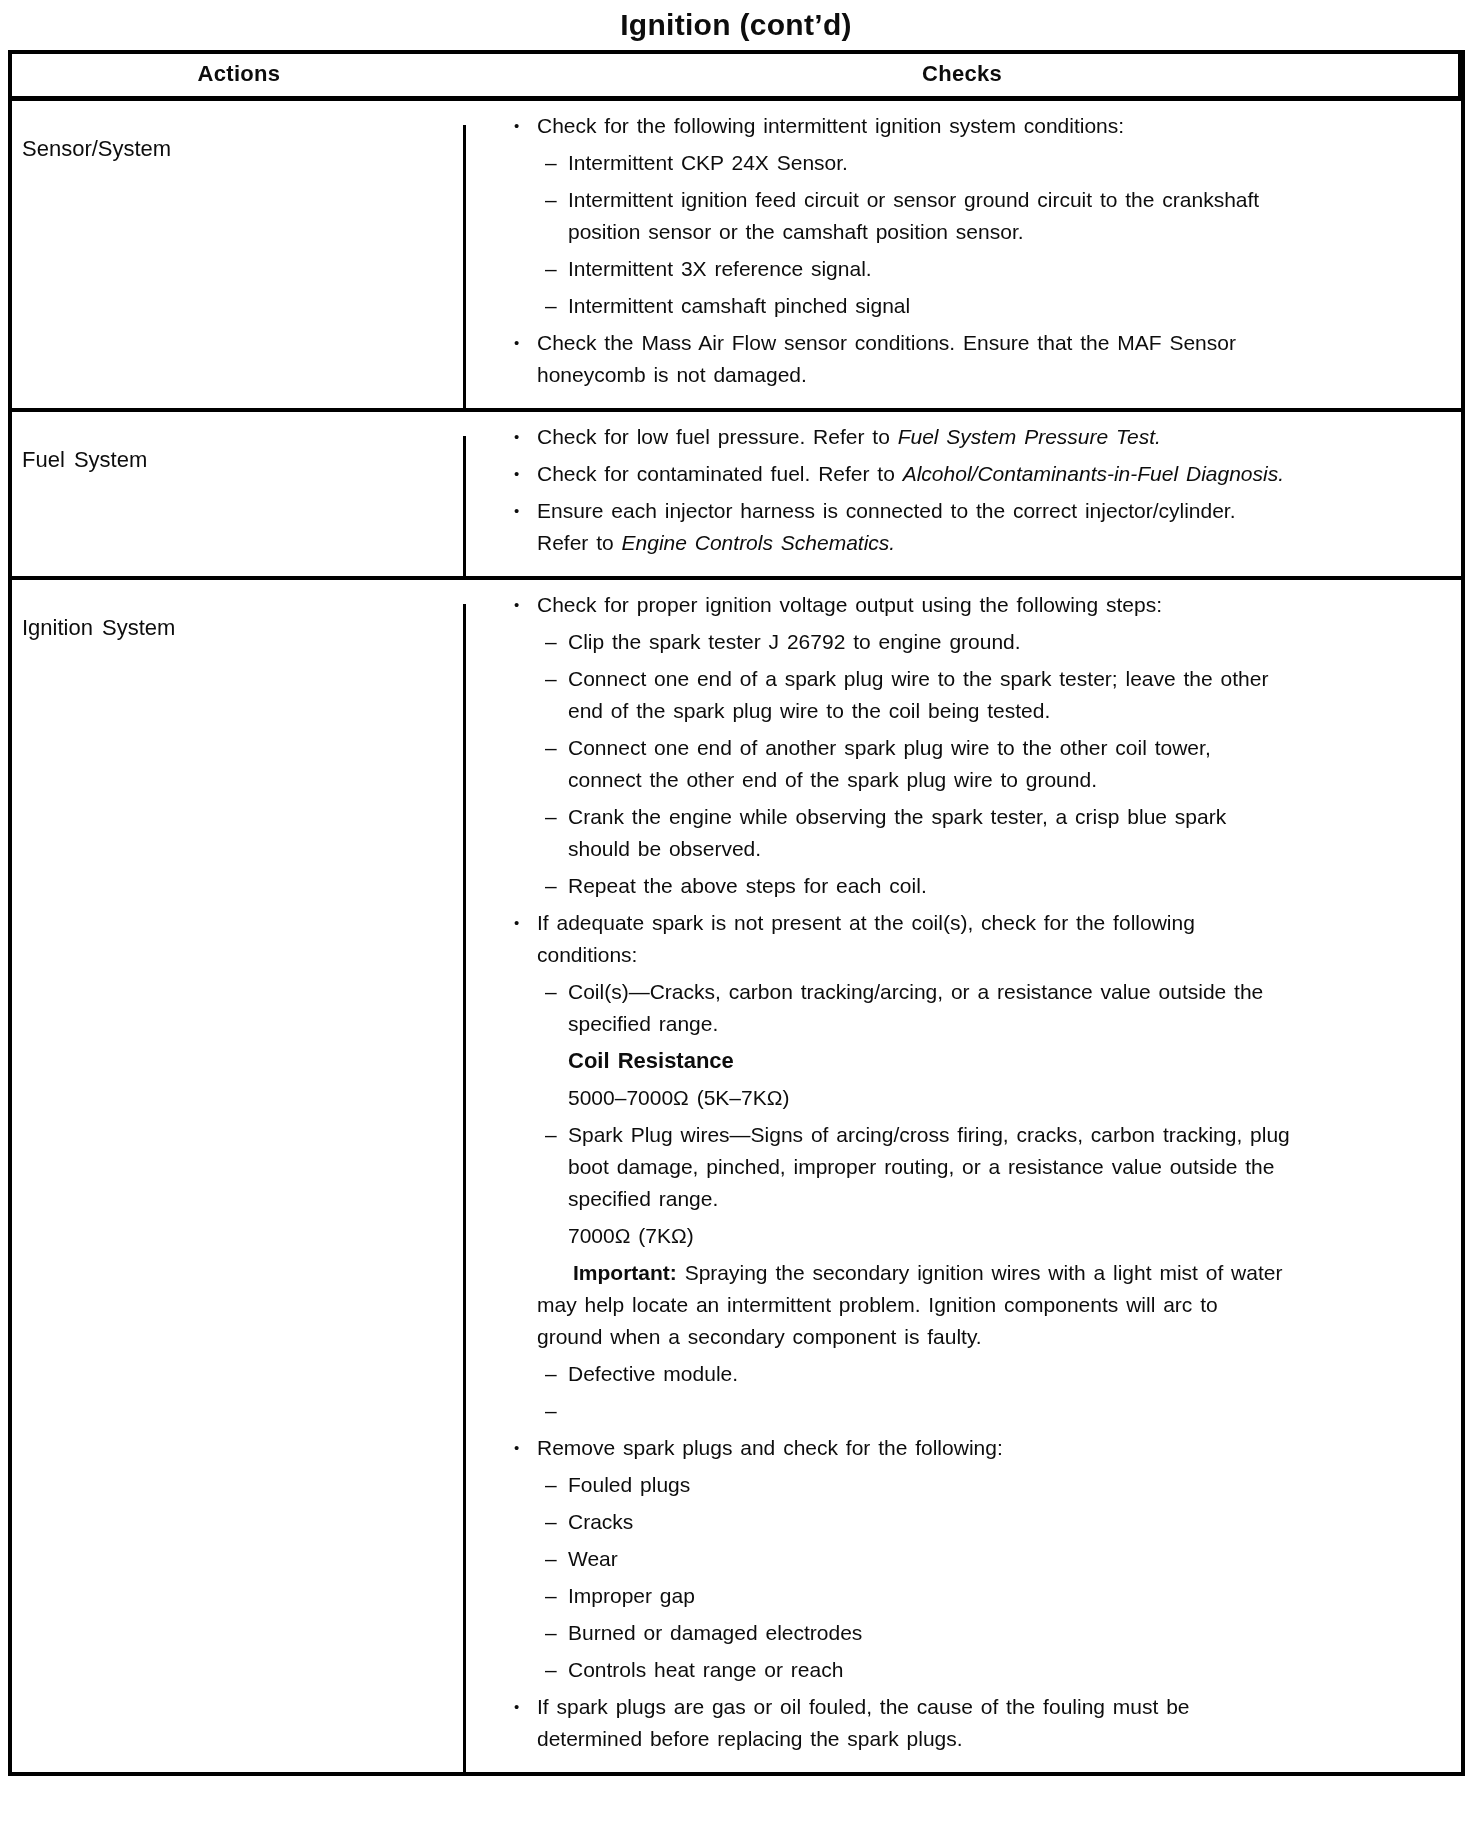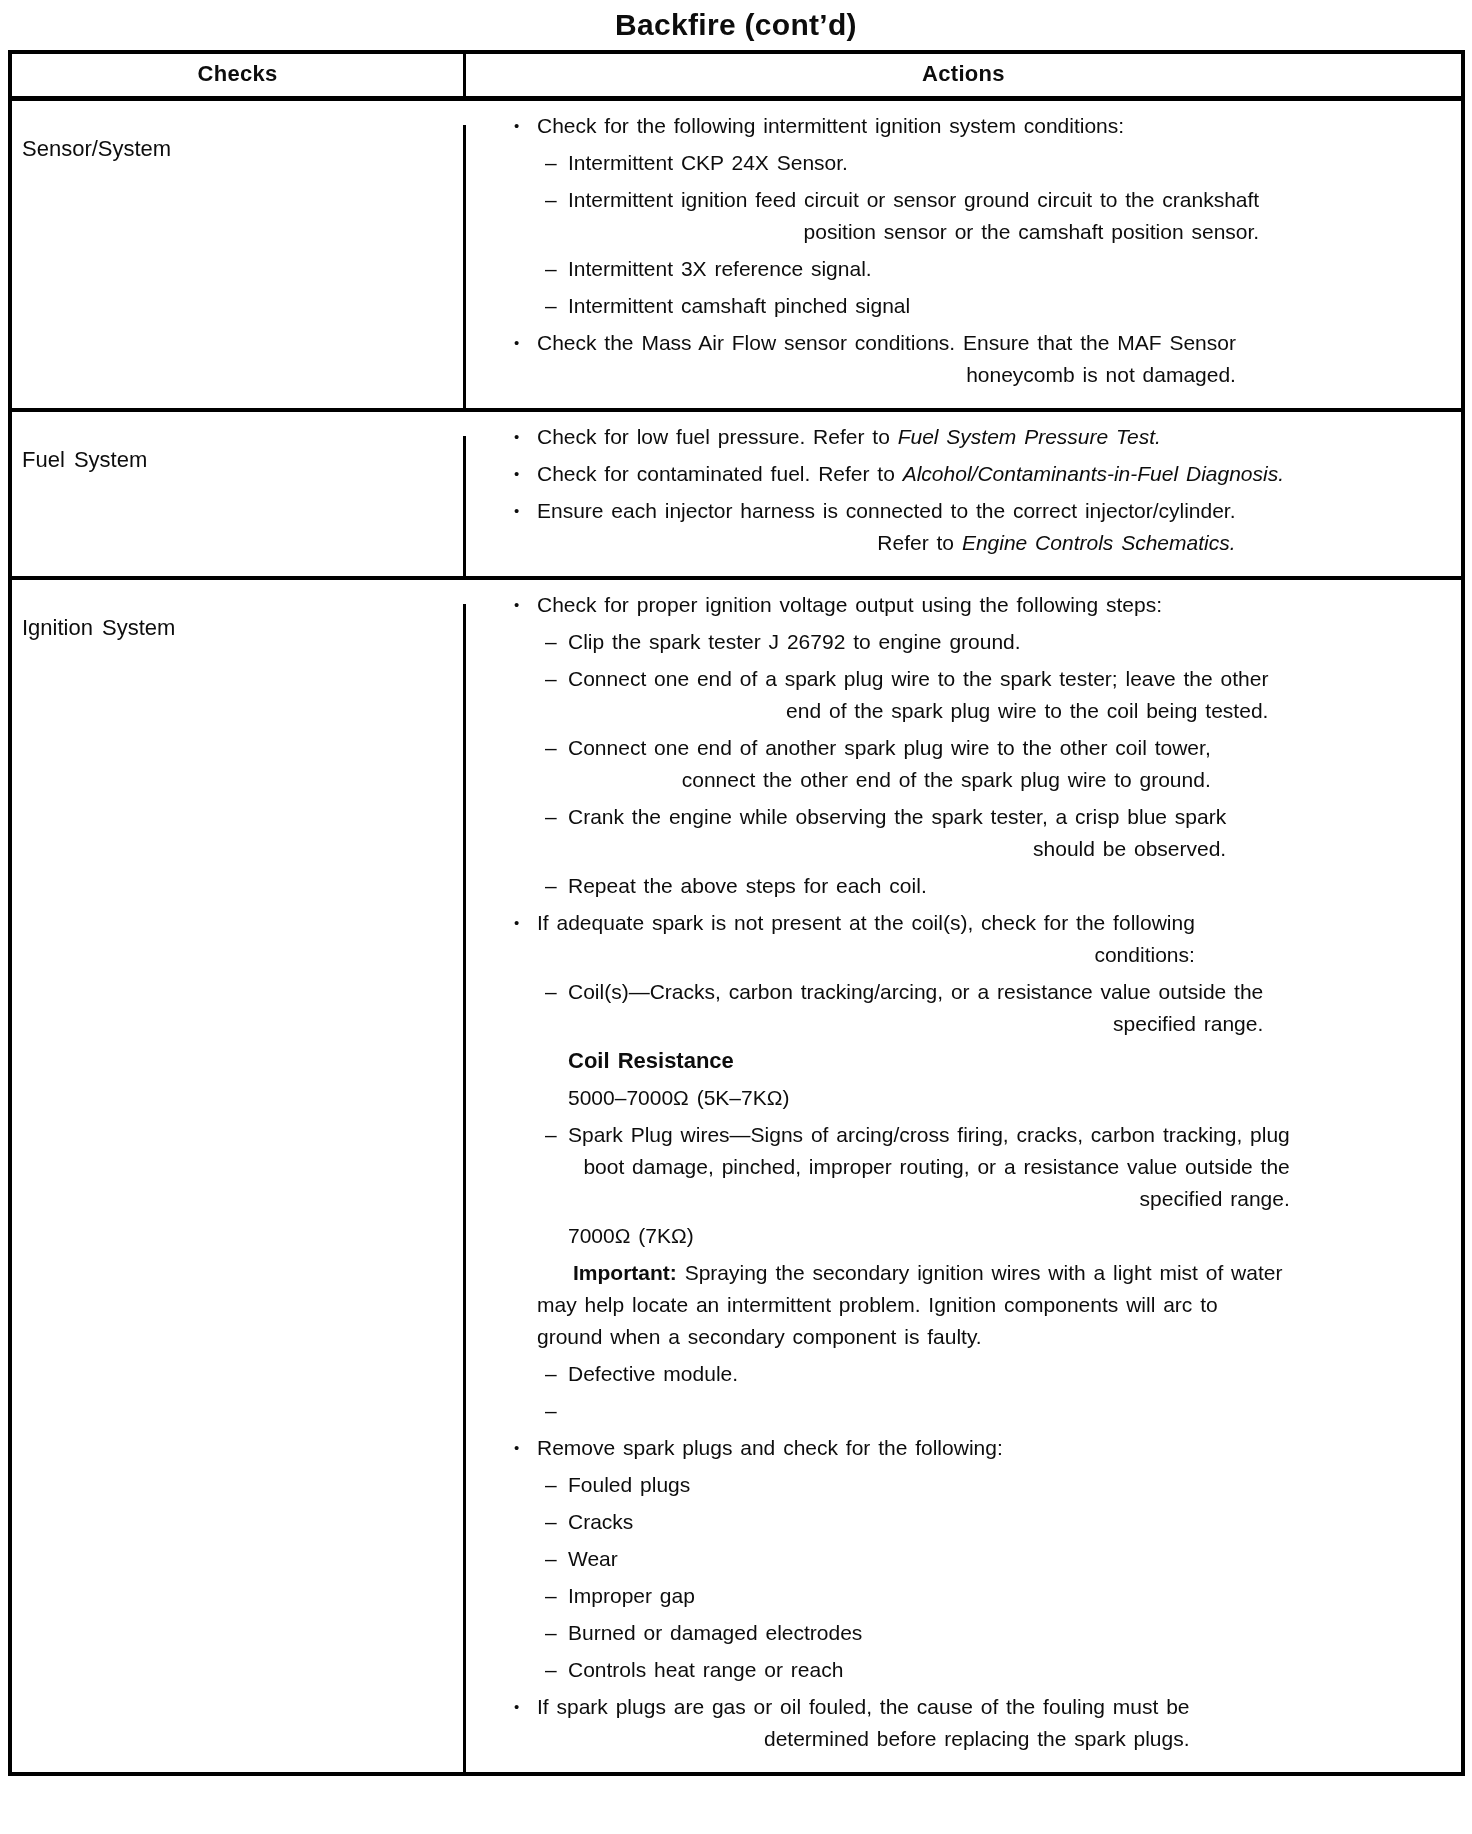--- a/index.html
+++ b/index.html
@@ -53,32 +53,32 @@
   .blk:first-child{margin-top:0;}
   .blk.bullet,.blk.dash{display:flex;}
   .blk.bullet{padding-left:48px;}
   .blk.dash{padding-left:79px;}
   .blk.heading{padding-left:102px;font-weight:bold;font-size:22px;}
   .blk.plain{padding-left:102px;}
   .blk.note{padding-left:71px;}
   .mk{flex:none;width:23px;line-height:32px;}
   .bullet .mk{font-size:15px;}
   .dash .mk{font-size:21px;}
-  .txt{white-space:pre-line;text-align:right;}
+  .txt{white-space:pre-line;}
   .it{font-style:italic;}
   .bd{font-weight:bold;margin-left:36px;}
 </style>
 </head>
 <body>
 
 <div class="page">
-  <div class="title">Backfire (cont’d)</div>
+  <div class="title">Ignition (cont’d)</div>
   <div class="tbl">
+    <div class="hcell">Actions</div>
     <div class="hcell c1">Checks</div>
-    <div class="hcell">Actions</div>
 
   <div class="cell ccell">Sensor/System</div>
       <div class="cell acell">
         <div class="blk bullet">
           <span class="mk">•</span>
           <span class="txt"><span>Check for the following intermittent ignition system conditions:</span></span>
         </div>
         <div class="blk dash">
           <span class="mk">–</span>
           <span class="txt"><span>Intermittent CKP 24X Sensor.</span></span>

